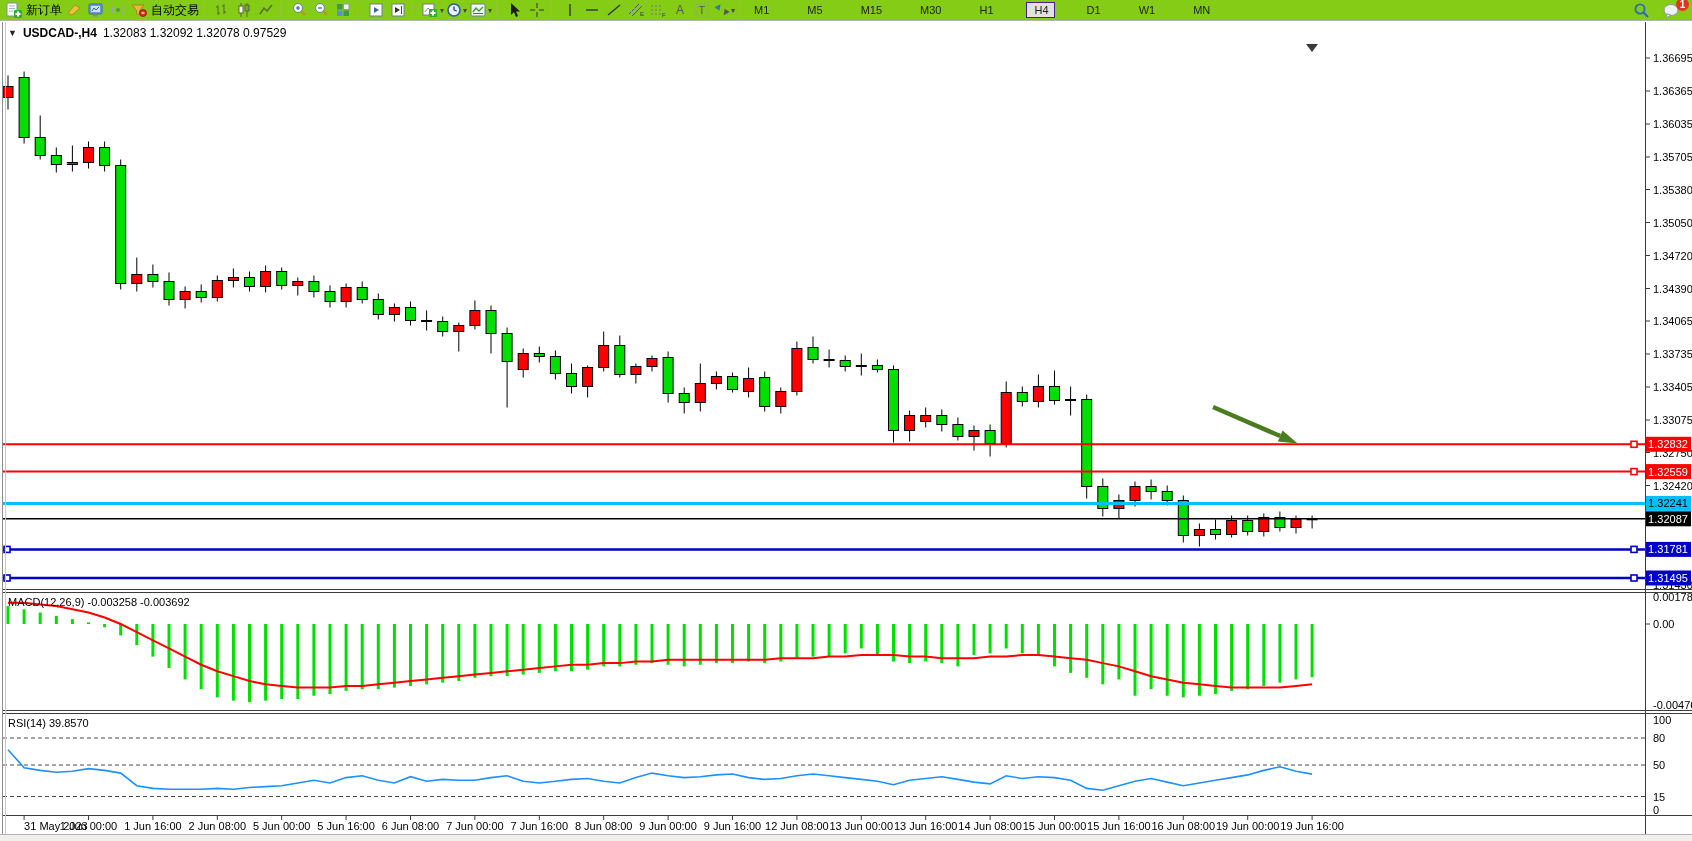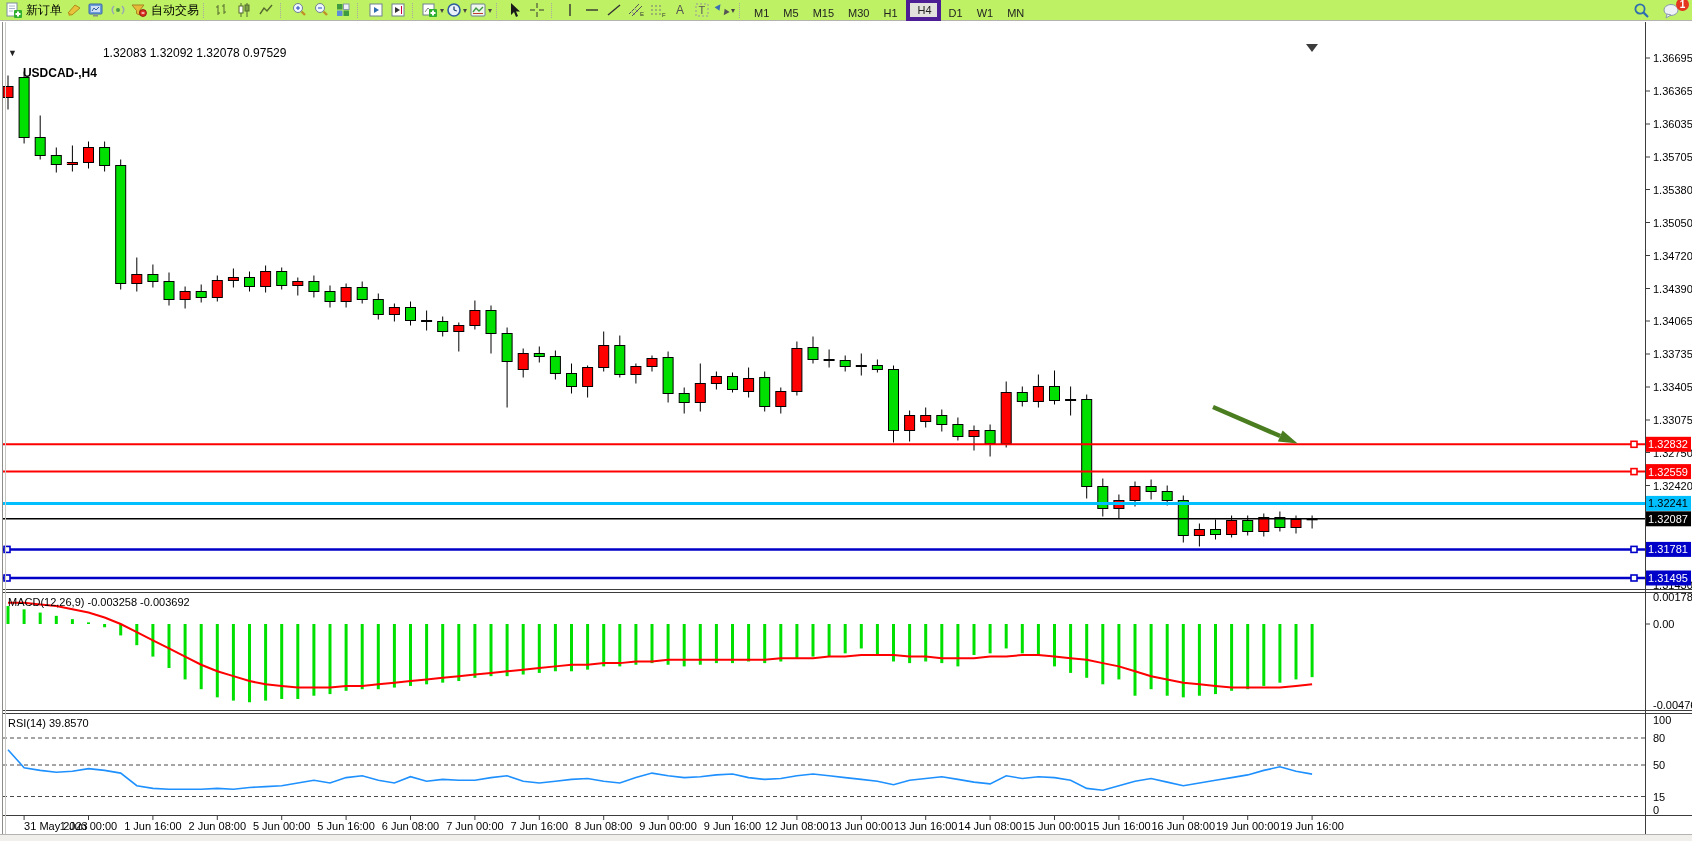--- a/index.html
+++ b/index.html
@@ -1,31 +1,31 @@
 <!DOCTYPE html>
 <html><head>
 <meta charset="utf-8">
 <style>
   html,body{margin:0;padding:0;}
   body{width:1692px;height:841px;position:relative;background:#fff;overflow:hidden;
        font-family:"Liberation Sans",sans-serif;}
   
-  .toolbar{position:absolute;left:0;top:0;width:1692px;height:21px;background:#bef264;
+  .toolbar{position:absolute;left:0;top:0;width:1692px;height:21px;background:#84cc16;
            border-bottom:1px solid #b5b3b0;display:flex;align-items:center;padding-left:4px;
            box-sizing:border-box;z-index:10;}
   .tb{display:inline-flex;align-items:center;justify-content:center;height:18px;min-width:20px;
       margin:0 1px;cursor:pointer;}
   .tb svg{display:block;}
   .tb-label{font-size:12px;color:#000;margin-left:3px;white-space:nowrap;}
   .dd{font-size:8px;color:#444;margin-left:1px;}
   .sep{width:4px;height:15px;border-left:1px dotted #a9a7a4;margin:0 3px;}
-  .tf-group{display:flex;align-items:flex-end;}
+  .tf-group{display:flex;align-items:flex-start;gap:24px;}
   .tf{font-size:11px;padding:1px 5px;margin:0 1px;color:#222;border:1px solid transparent;
       cursor:pointer;font-family:"Liberation Sans",sans-serif;background:transparent;}
-  .tf.active{background:#e2e1de;border:4px solid #4c1d95;padding-left:8px;}
+  .tf.active{background:#e2e1de;border:1px solid #4c1d95;padding-left:8px;}
   .right-tools{position:absolute;right:10px;top:1px;display:flex;align-items:center;gap:8px;}
   .chat-wrap{position:relative;}
   .badge{position:absolute;top:-3px;right:-8px;background:#e5341f;color:#fff;border-radius:8px;
          font-size:10px;min-width:7px;text-align:center;padding:0 3px;height:13px;line-height:13px;
          font-weight:bold;}
   
   .win-left{position:absolute;left:2px;top:22px;width:1px;height:812px;background:#8e8c8a;z-index:6;}
   .win-left2{position:absolute;left:5px;top:22px;width:1px;height:812px;background:#c9c7c4;z-index:6;}
   .axis-v{position:absolute;left:1645px;top:22px;width:1px;height:812px;background:#3c3c3c;z-index:4;}
   .sep-h{position:absolute;left:2px;width:1690px;height:1px;background:#3c3c3c;z-index:4;}
@@ -323,21 +323,21 @@
 <div class="axis-v"></div>
 <div class="sep-h" style="top:589px"></div>
 <div class="sep-h" style="top:592px"></div>
 <div class="sep-h" style="top:710px"></div>
 <div class="sep-h" style="top:713px"></div>
 <div class="sep-h" style="top:815px"></div>
 <div class="bottom-strip"></div>
 
 <div class="chart-title">
   <span class="tri">▼</span>
-  <span style="font-weight:bold;margin-top:40px;">USDCAD-,H4</span>
+  <span style="font-weight:bold;">USDCAD-,H4</span>
   <span>1.32083 1.32092 1.32078 0.97529</span>
 </div>
 <div class="ind-label" style="left:8px;top:596px">MACD(12,26,9) -0.003258 -0.003692</div>
 <div class="ind-label" style="left:8px;top:717px">RSI(14) 39.8570</div>
 
 <svg id="plot" width="1692" height="841">
     <line x1="1645" y1="58" x2="1650" y2="58" stroke="#3c3c3c"></line>
     <text x="1653" y="62" font-size="11px" font-family="&quot;Liberation Sans&quot;,sans-serif" fill="#000">1.36695</text>
     <line x1="1645" y1="91.00000000000081" x2="1650" y2="91.00000000000081" stroke="#3c3c3c"></line>
     <text x="1653" y="95.00000000000081" font-size="11px" font-family="&quot;Liberation Sans&quot;,sans-serif" fill="#000">1.36365</text>

